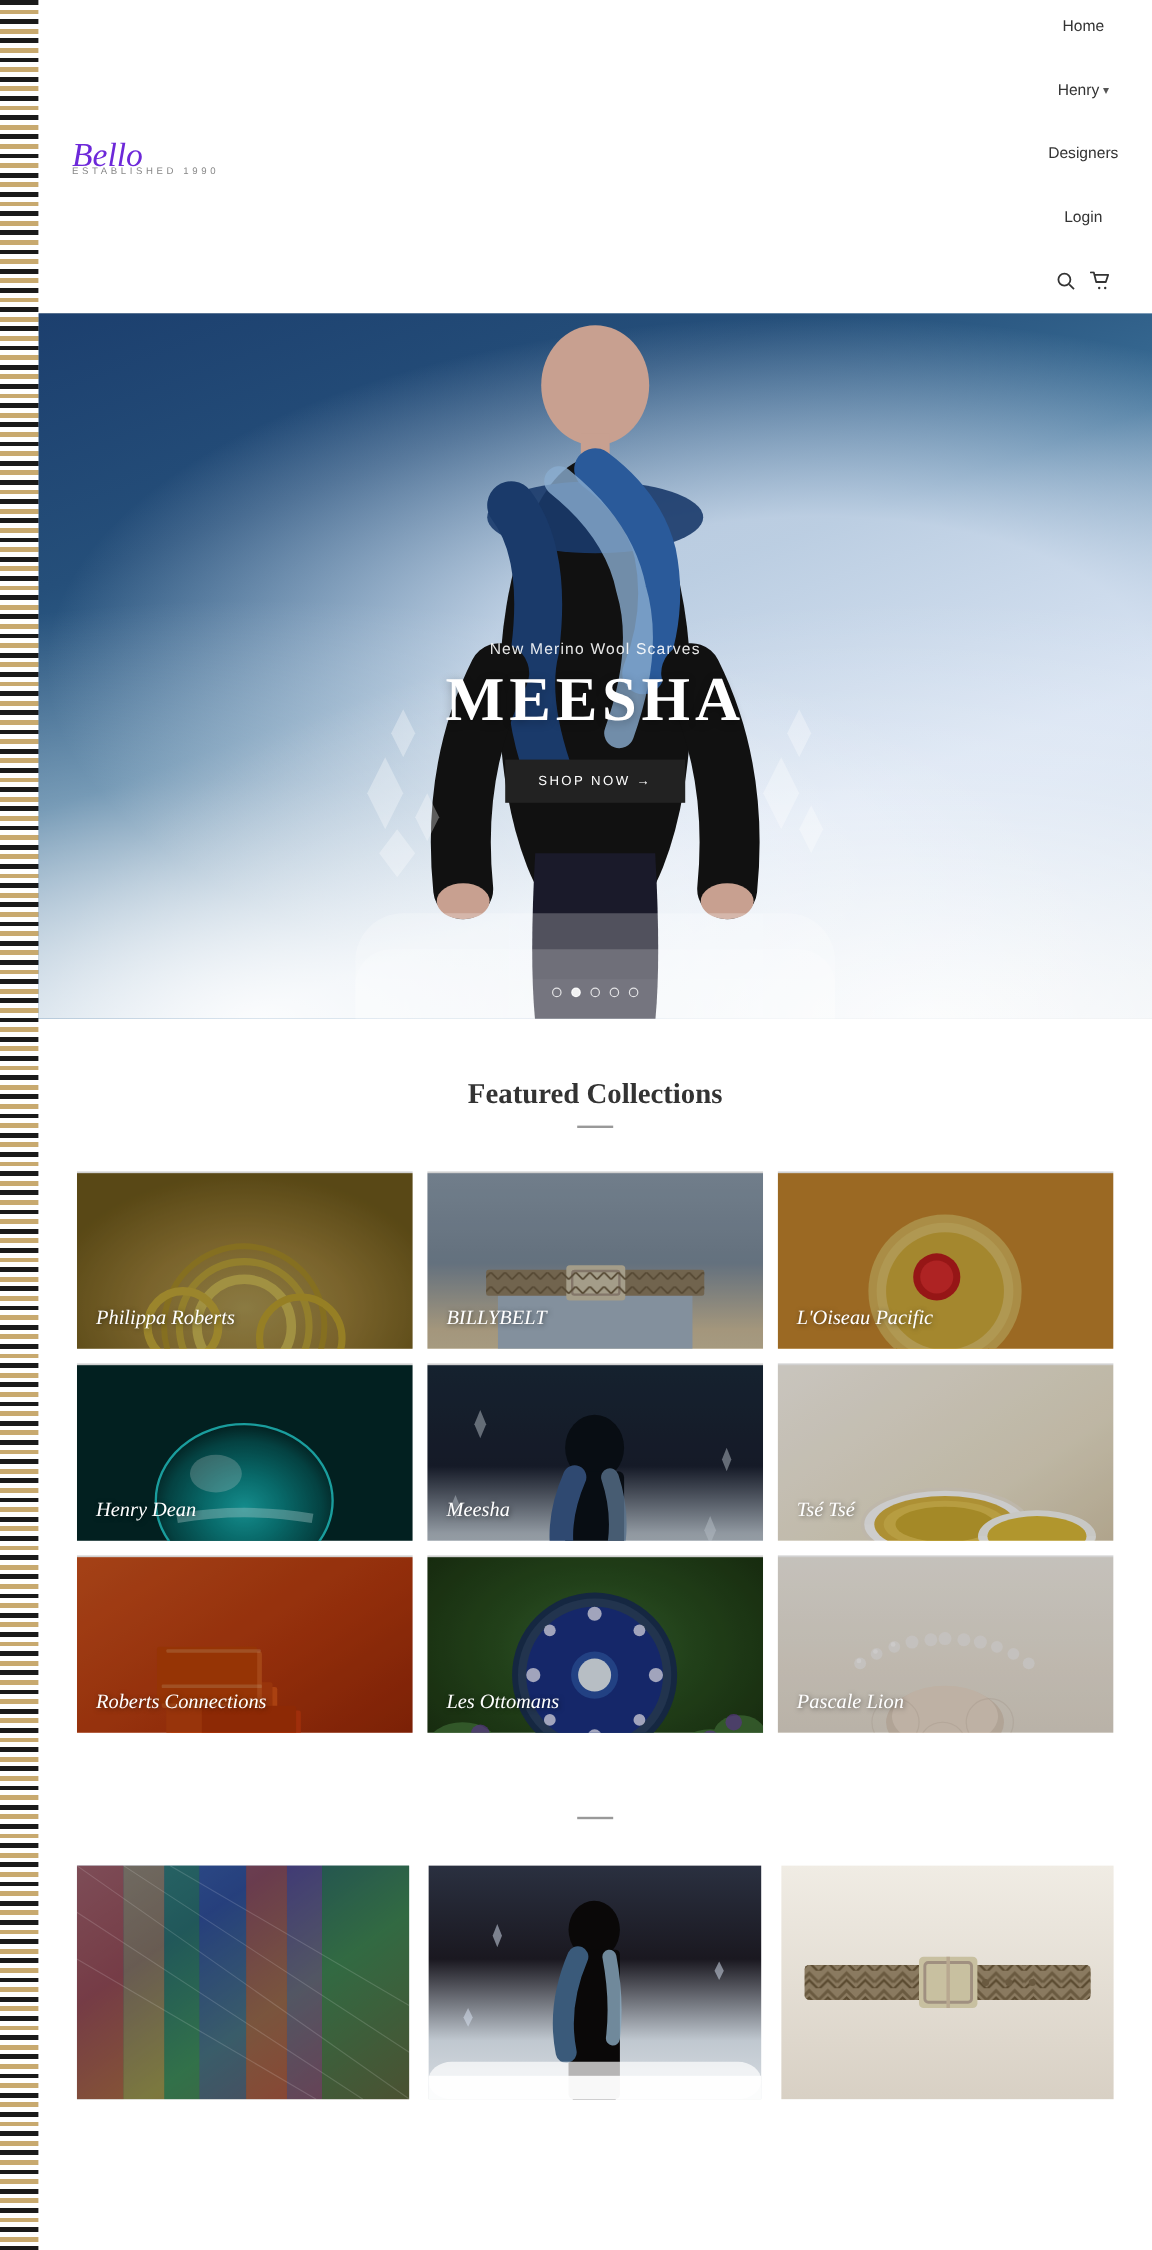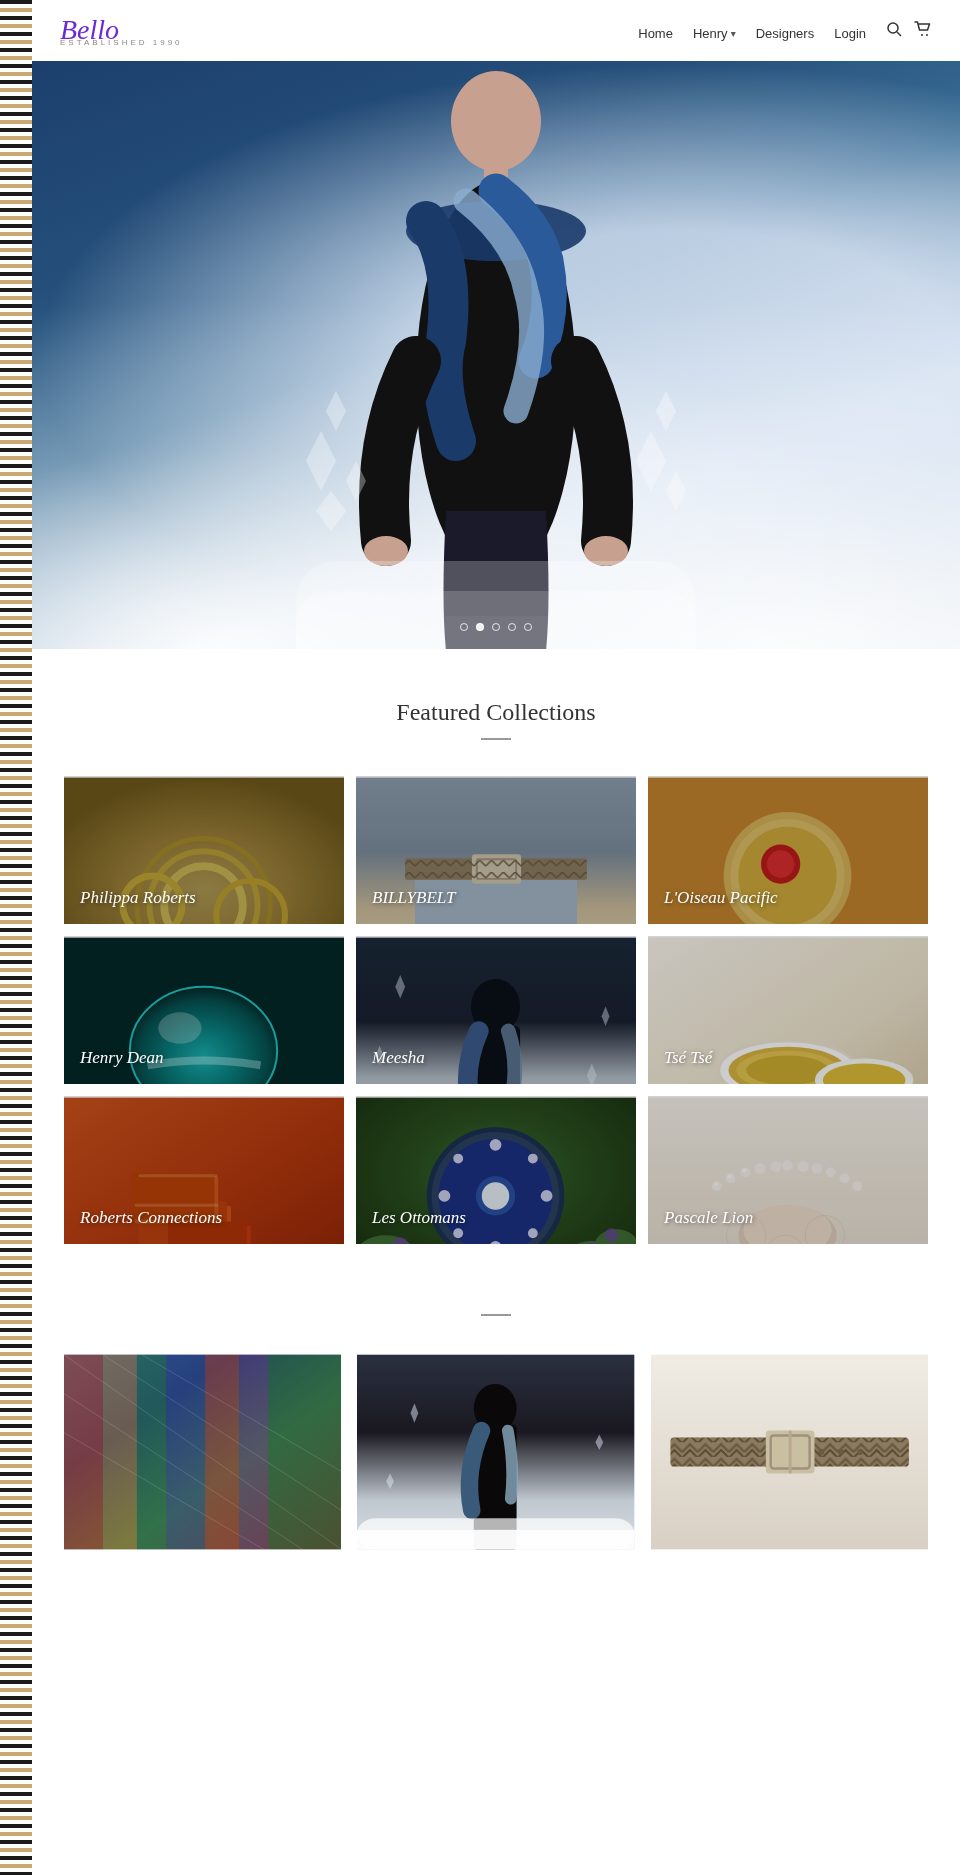--- a/index.html
+++ b/index.html
@@ -52,22 +52,23 @@
       color: #888;
       text-align: right;
       font-style: normal;
       font-family: Arial, sans-serif;
       display: block;
       margin-top: -8px;
     }
 
     nav {
       display: flex;
-      align-items: flex-end;
-      gap: 20px;
+      align-items: center;
+      gap: 38px;
+      flex-direction: column;
     }
 
     nav a {
       text-decoration: none;
       color: #333;
       font-size: 13px;
       font-family: Arial, sans-serif;
       font-weight: 400;
     }
 
@@ -187,21 +188,21 @@
 
     
     .section {
       padding: 50px 32px;
     }
 
     .section-title {
       text-align: center;
       font-size: 24px;
       font-family: 'Georgia', serif;
-      font-weight: 400;
+      font-weight: 700;
       color: #333;
       margin-bottom: 12px;
     }
 
     .section-divider {
       width: 30px;
       height: 2px;
       background: #999;
       margin: 0 auto 36px;
     }
@@ -330,20 +331,28 @@
           <polygon points="340,400 355,370 370,400 355,430"></polygon>
           <polygon points="370,430 380,410 390,430 380,450"></polygon>
         </g>
 
         <rect x="0" y="500" width="400" height="90" fill="rgba(255,255,255,0.6)" rx="40"></rect>
         <rect x="0" y="530" width="400" height="60" fill="rgba(255,255,255,0.8)" rx="30"></rect>
         <rect x="0" y="555" width="400" height="35" fill="rgba(255,255,255,0.95)"></rect>
       </svg>
     </div>
 
+    <div class="hero-text">
+      <p class="hero-subtitle">New Merino Wool Scarves</p>
+      <h1 class="hero-title">MEESHA</h1>
+      <button class="hero-btn">
+        <span>SHOP NOW</span>
+        <span>→</span>
+      </button>
+    </div>
 
     <div class="hero-dots">
       <div class="hero-dot"></div>
       <div class="hero-dot active"></div>
       <div class="hero-dot"></div>
       <div class="hero-dot"></div>
       <div class="hero-dot"></div>
     </div>
   </section>
 

